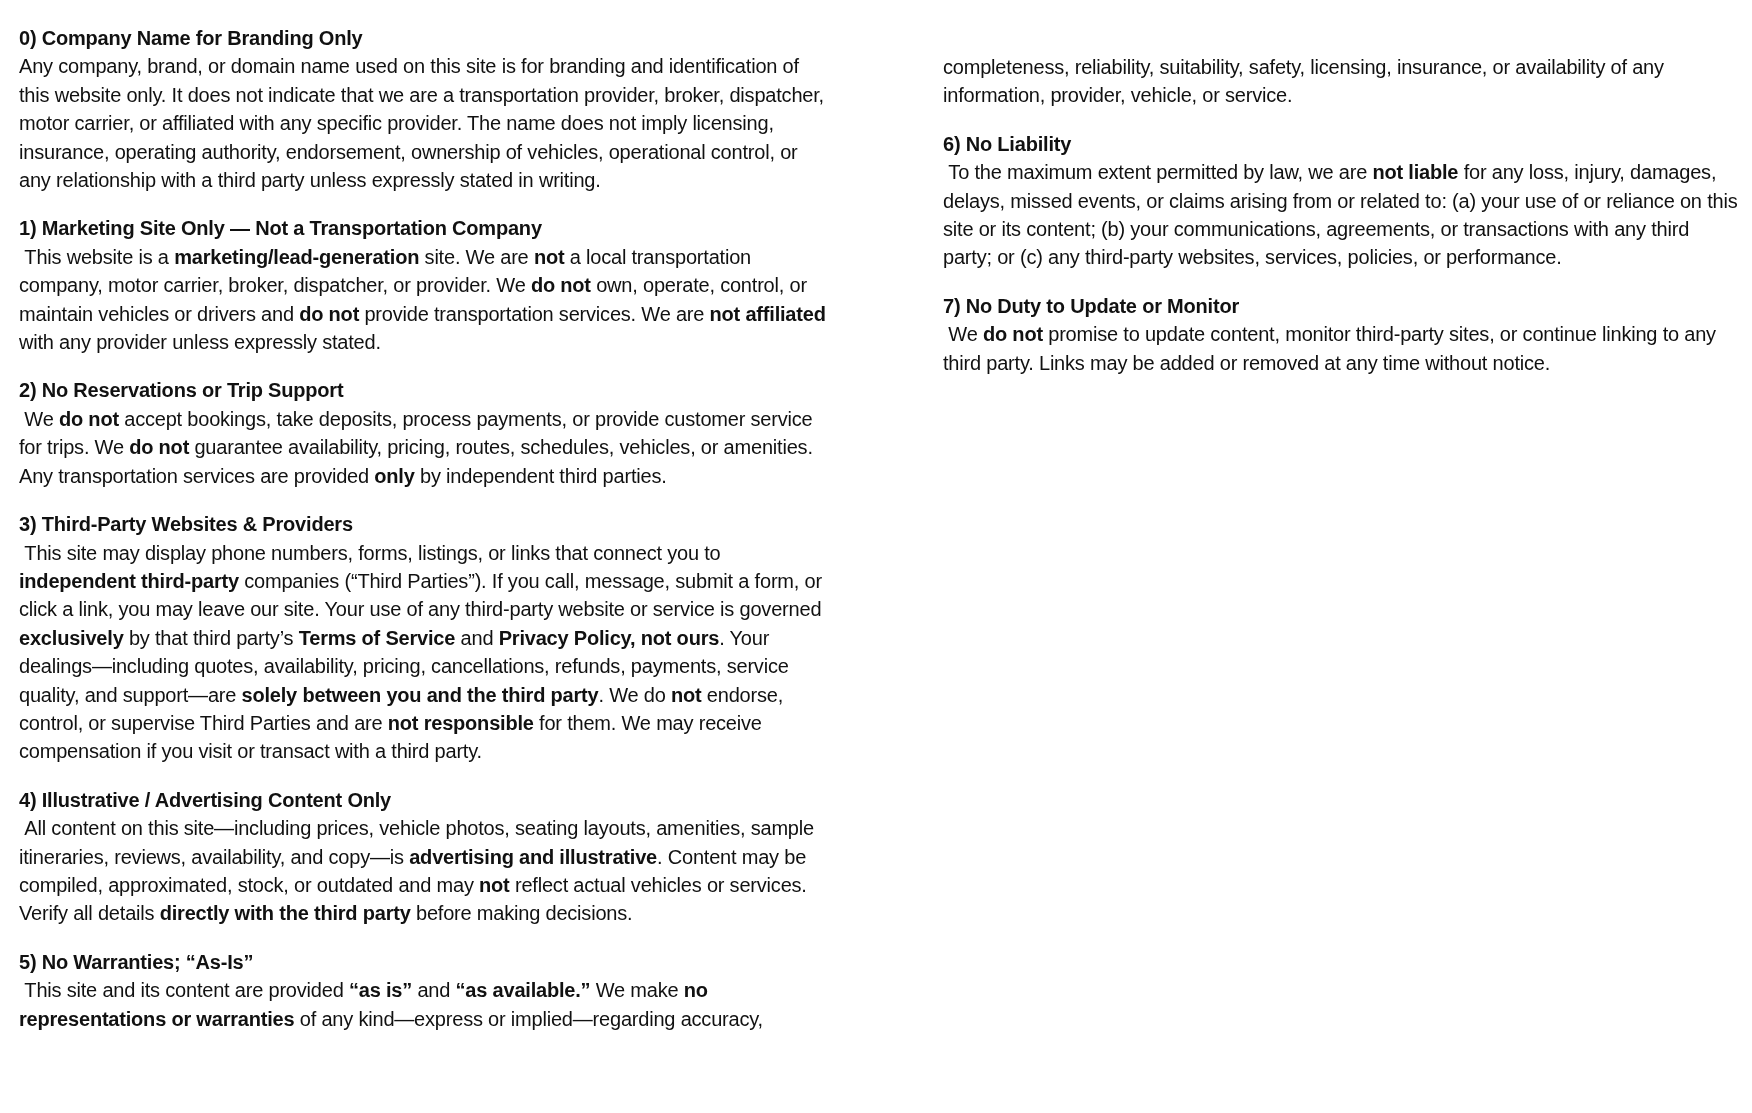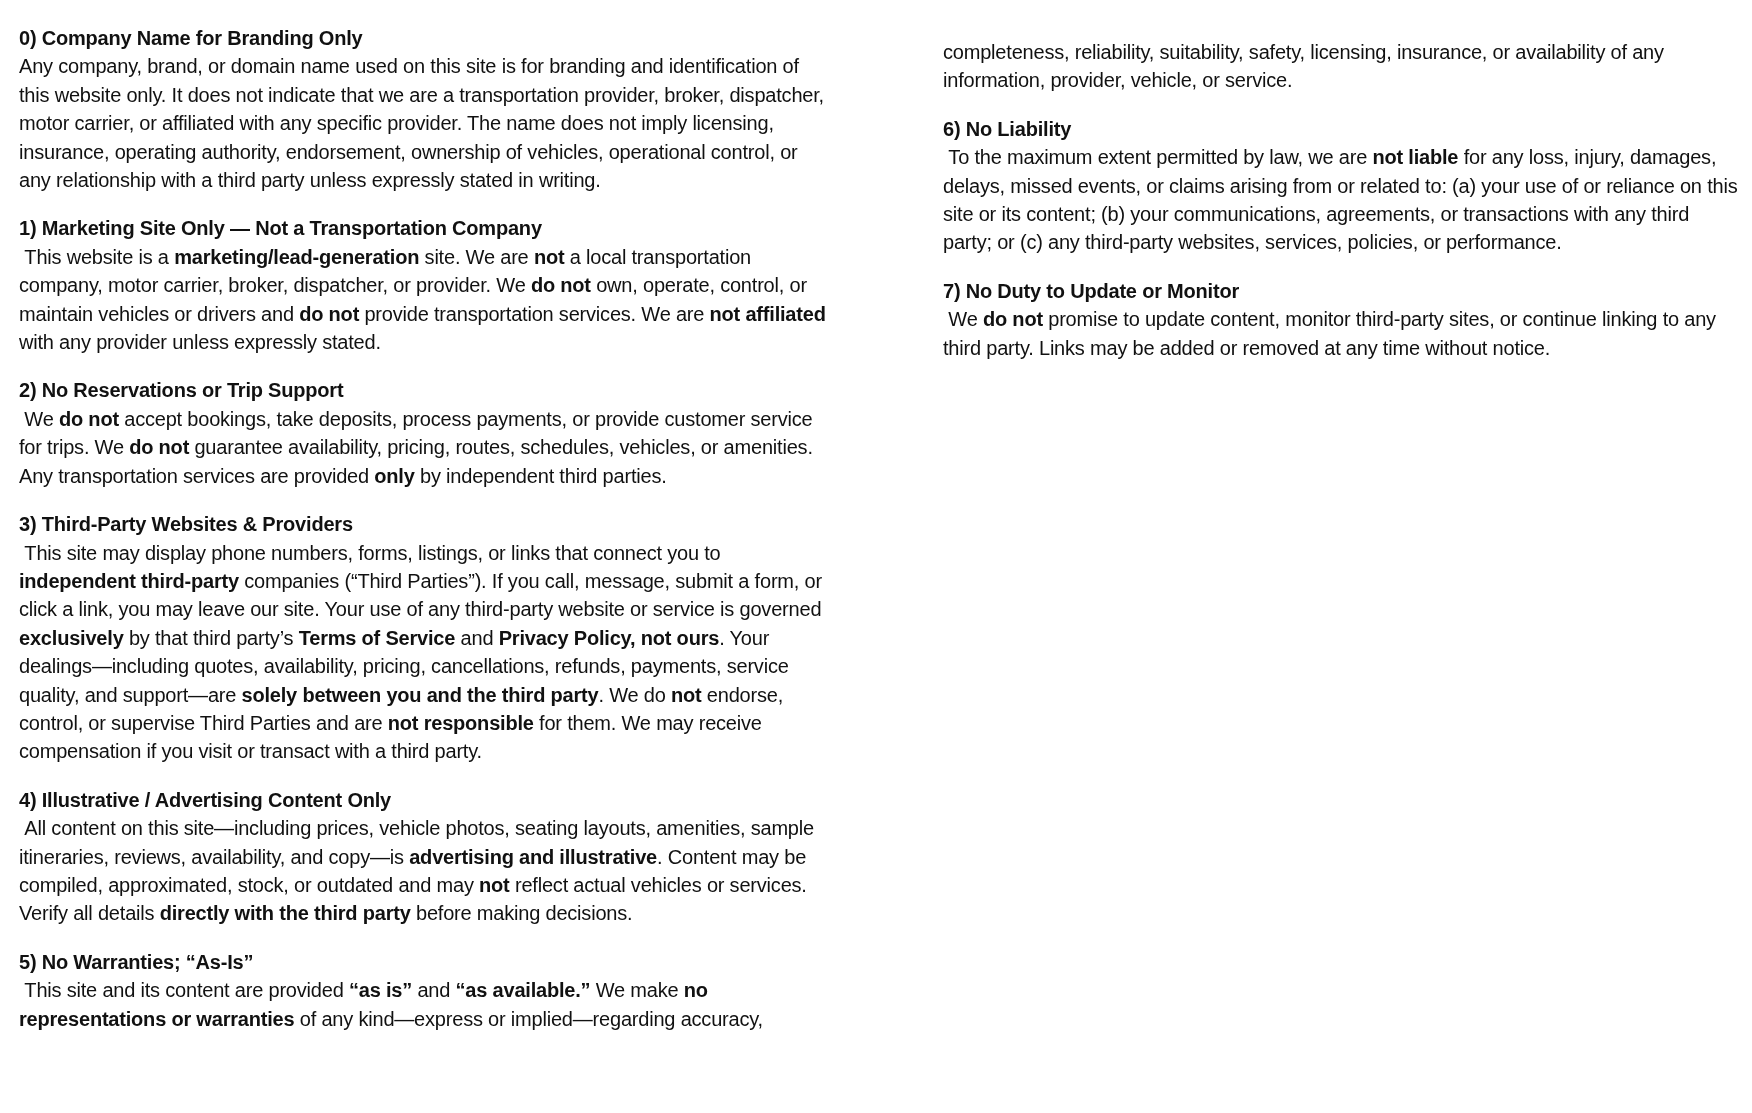--- a/index.html
+++ b/index.html
@@ -15,21 +15,21 @@
     line-height: 28.4px;
     letter-spacing: -0.2px;
   }
   .page {
     display: flex;
     align-items: flex-start;
     padding: 24px 0 0 19px;
   }
   .col { white-space: pre-wrap; }
   .col-left  { width: 815px; }
-  .col-right { width: 800px; margin-left: 109px; margin-top: 14px; }
+  .col-right { width: 800px; margin-left: 109px; margin-top: 29px; }
   p.section { margin: 0 0 20px 0; }
   p.section:last-child { margin-bottom: 0; }
   .heading, b { font-weight: 700; }
 </style>
 </head>
 <body style="background: rgb(255, 255, 255); color: rgb(17, 17, 17);">
 
 <div class="page">
   <div class="col col-left"><p class="section"><b class="heading">0) Company Name for Branding Only</b><br><span>Any company, brand, or domain name used on this site is for branding and identification of this website only. It does not indicate that we are a transportation provider, broker, dispatcher, motor carrier, or affiliated with any specific provider. The name does not imply licensing, insurance, operating authority, endorsement, ownership of vehicles, operational control, or any relationship with a third party unless expressly stated in writing.</span></p><p class="section"><b class="heading">1) Marketing Site Only — Not a Transportation Company</b><br><span> This website is a </span><b>marketing/lead-generation</b><span> site. We are </span><b>not</b><span> a local transportation company, motor carrier, broker, dispatcher, or provider. We </span><b>do not</b><span> own, operate, control, or maintain vehicles or drivers and </span><b>do not</b><span> provide transportation services. We are </span><b>not affiliated</b><span> with any provider unless expressly stated.</span></p><p class="section"><b class="heading">2) No Reservations or Trip Support</b><br><span> We </span><b>do not</b><span> accept bookings, take deposits, process payments, or provide customer service for trips. We </span><b>do not</b><span> guarantee availability, pricing, routes, schedules, vehicles, or amenities. Any transportation services are provided </span><b>only</b><span> by independent third parties.</span></p><p class="section"><b class="heading">3) Third-Party Websites &amp; Providers</b><br><span> This site may display phone numbers, forms, listings, or links that connect you to </span><b>independent third-party</b><span> companies (“Third Parties”). If you call, message, submit a form, or click a link, you may leave our site. Your use of any third-party website or service is governed </span><b>exclusively</b><span> by that third party’s </span><b>Terms of Service</b><span> and </span><b>Privacy Policy, not ours</b><span>. Your dealings—including quotes, availability, pricing, cancellations, refunds, payments, service quality, and support—are </span><b>solely between you and the third party</b><span>. We do </span><b>not</b><span> endorse, control, or supervise Third Parties and are </span><b>not responsible</b><span> for them. We may receive compensation if you visit or transact with a third party.</span></p><p class="section"><b class="heading">4) Illustrative / Advertising Content Only</b><br><span> All content on this site—including prices, vehicle photos, seating layouts, amenities, sample itineraries, reviews, availability, and copy—is </span><b>advertising and illustrative</b><span>. Content may be compiled, approximated, stock, or outdated and may </span><b>not</b><span> reflect actual vehicles or services. Verify all details </span><b>directly with the third party</b><span> before making decisions.</span></p><p class="section"><b class="heading">5) No Warranties; “As-Is”</b><br><span> This site and its content are provided </span><b>“as is”</b><span> and </span><b>“as available.”</b><span> We make </span><b>no representations or warranties</b><span> of any kind—express or implied—regarding accuracy,</span></p></div>
   <div class="col col-right"><p class="section"><span>completeness, reliability, suitability, safety, licensing, insurance, or availability of any information, provider, vehicle, or service.</span></p><p class="section"><b class="heading">6) No Liability</b><br><span> To the maximum extent permitted by law, we are </span><b>not liable</b><span> for any loss, injury, damages, delays, missed events, or claims arising from or related to: (a) your use of or reliance on this site or its content; (b) your communications, agreements, or transactions with any third party; or (c) any third-party websites, services, policies, or performance.</span></p><p class="section"><b class="heading">7) No Duty to Update or Monitor</b><br><span> We </span><b>do not</b><span> promise to update content, monitor third-party sites, or continue linking to any third party. Links may be added or removed at any time without notice.</span></p></div>

